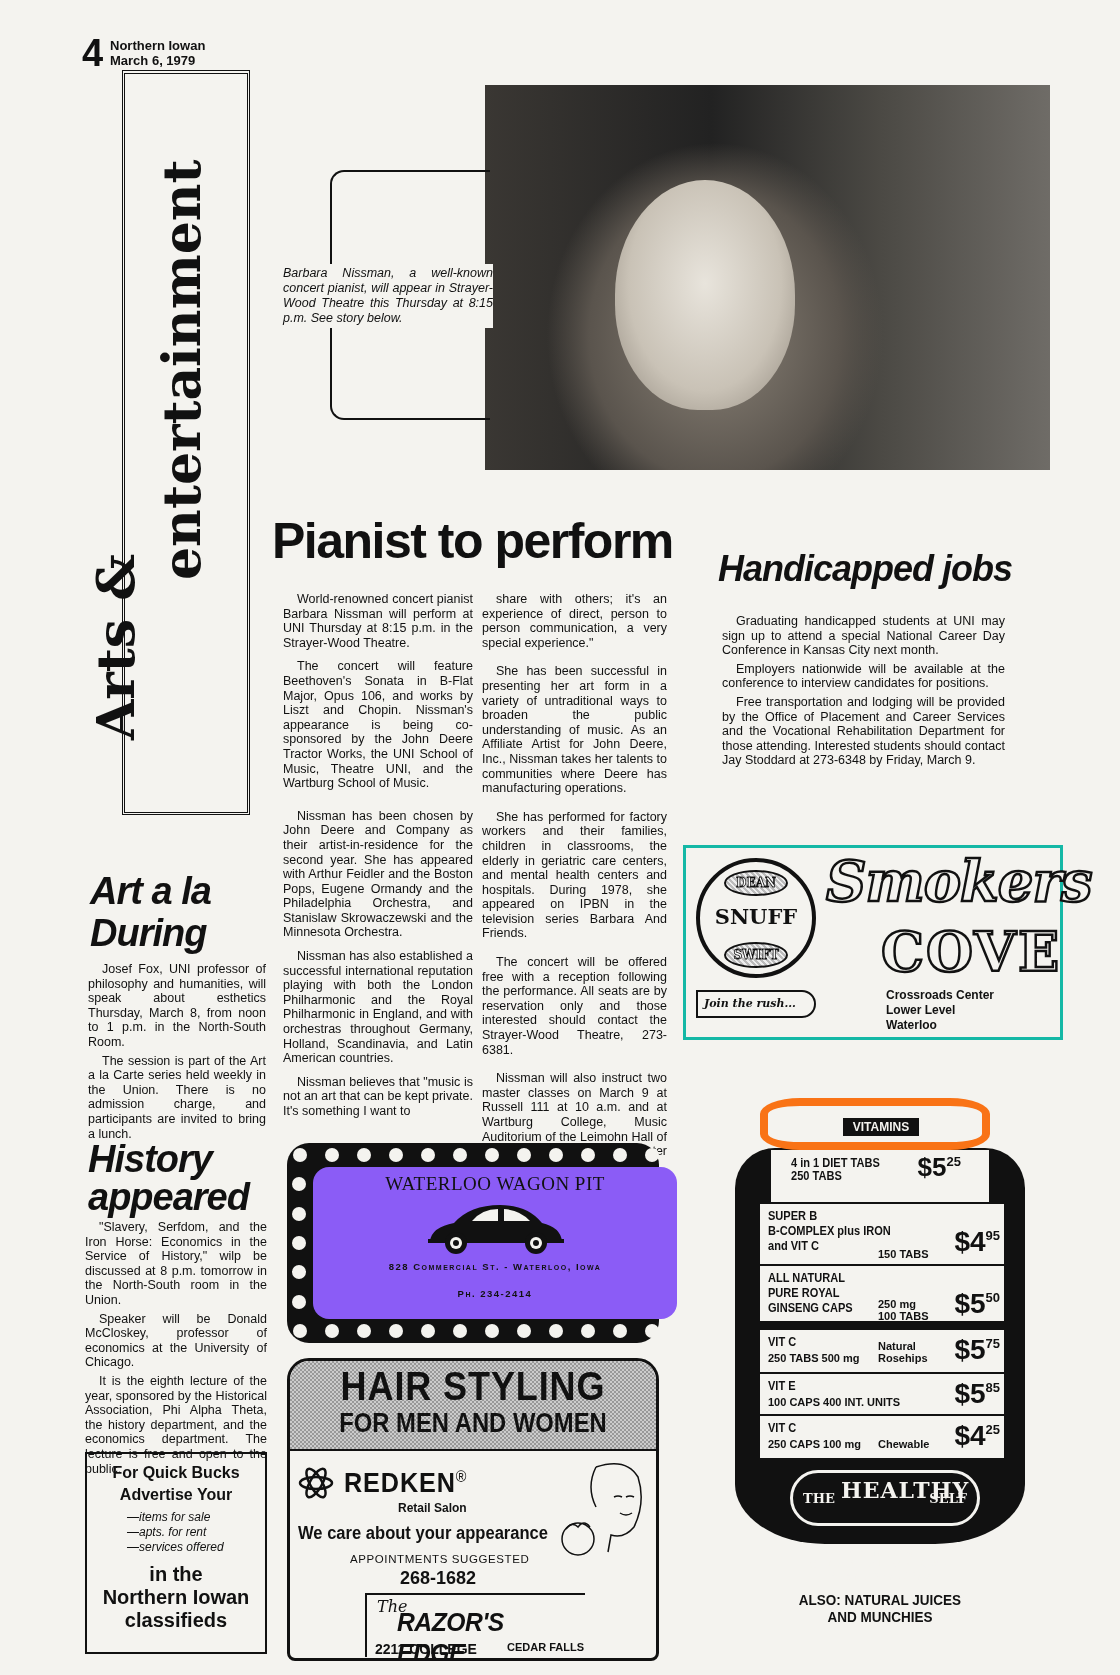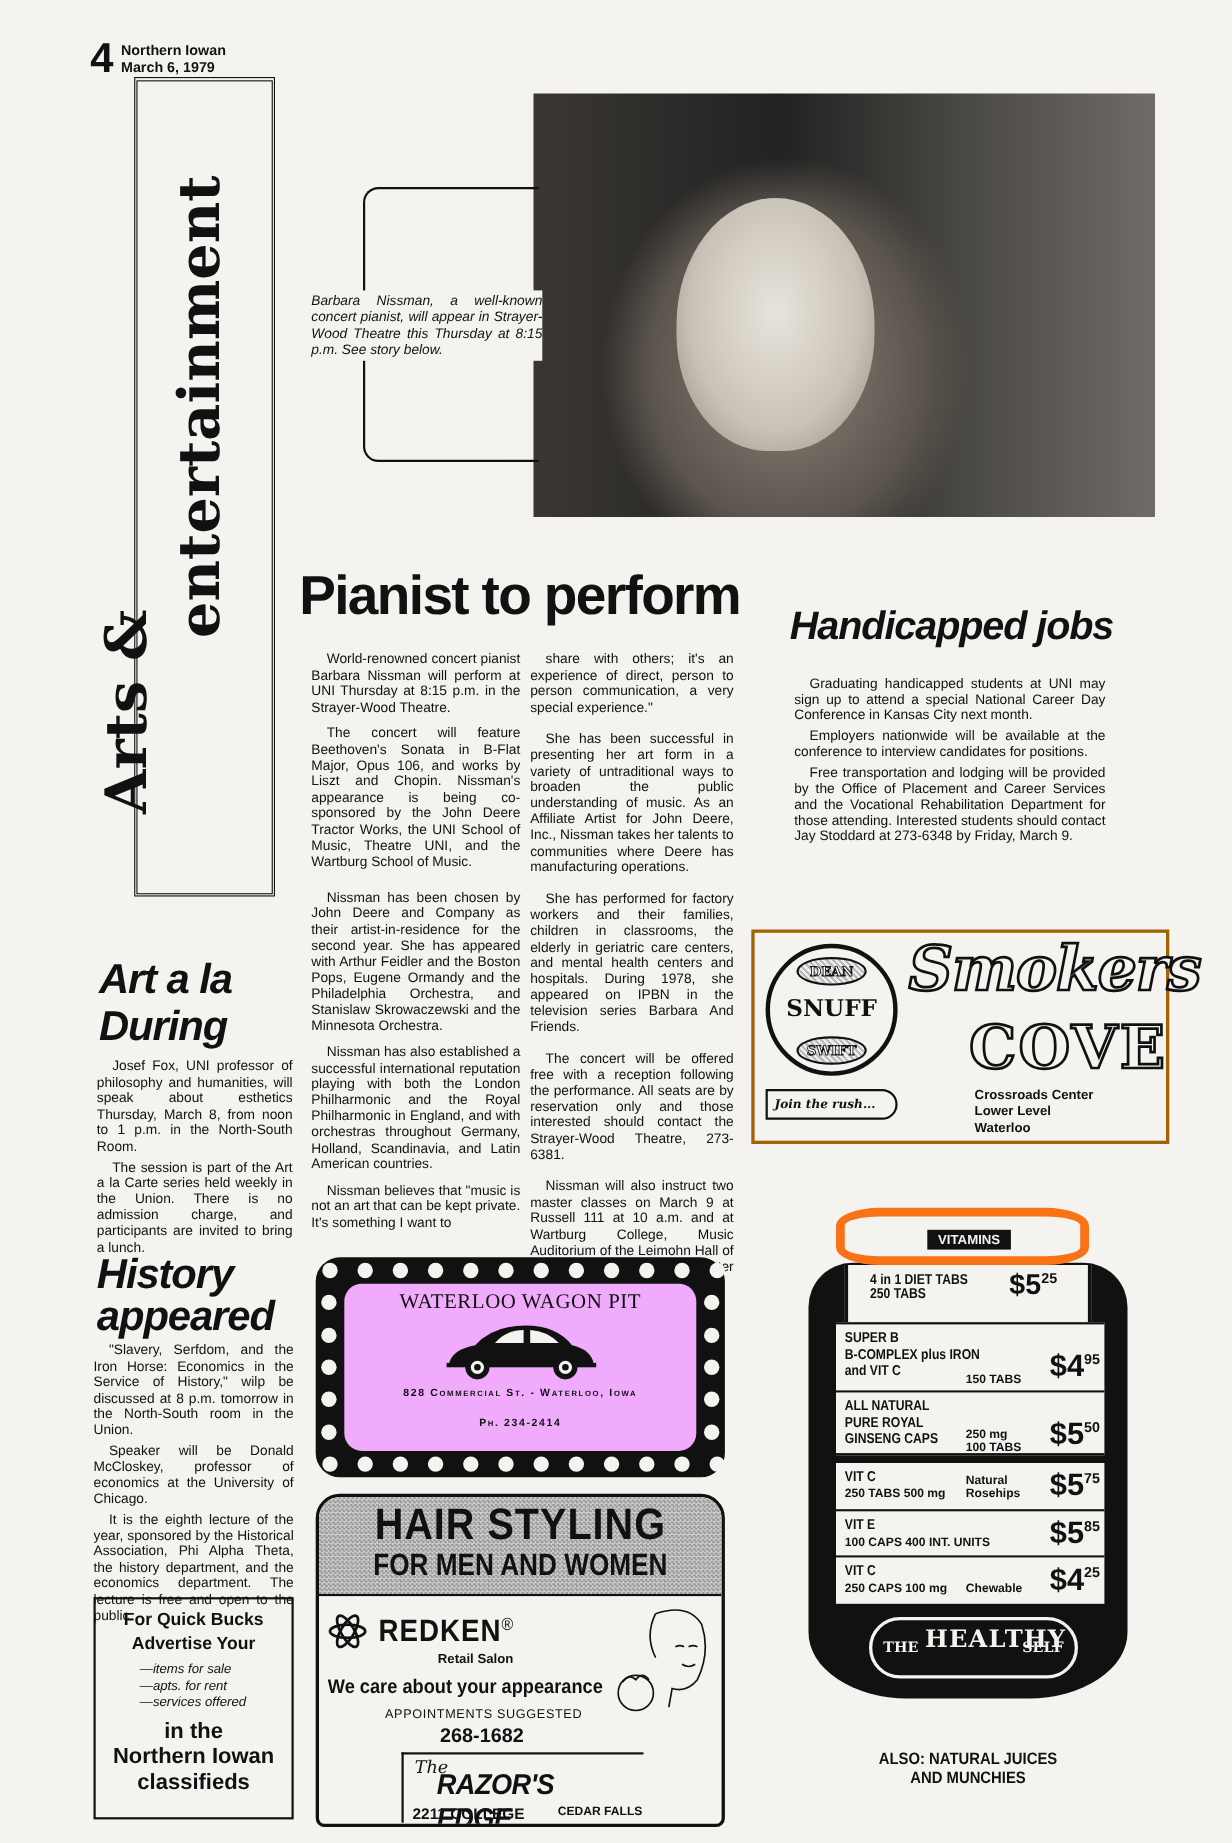--- a/index.html
+++ b/index.html
@@ -40,33 +40,33 @@
   .col-hist { left: 85px; top: 1220px; width: 182px; }
   .col-hist p { margin-bottom: 4px; }
 
   
   .classbox { left: 85px; top: 1452px; width: 182px; height: 202px; border: 2px solid #111; text-align: center; padding-top: 8px; }
   .classbox .t1 { font-size: 16px; font-weight: 700; line-height: 22px; }
   .classbox .list { font-size: 12px; font-style: italic; line-height: 15px; text-align: left; padding-left: 40px; margin: 4px 0 8px; }
   .classbox .t2 { font-size: 20px; font-weight: 700; line-height: 23px; }
 
   
-  .smokers { left: 683px; top: 845px; width: 380px; height: 195px; border: 3px solid #a16207; background: #f4f3ef; }
+  .smokers { left: 683px; top: 845px; width: 380px; height: 195px; border: 3px solid #14b8a6; background: #f4f3ef; }
   .snuff-ring { left: 10px; top: 10px; width: 120px; height: 120px; border: 4px solid #111; border-radius: 50%; }
   .snuff-arc { position:absolute; left: 24px; width: 64px; height: 26px; border: 2px solid #111; border-radius: 50%; background: repeating-linear-gradient(45deg,#bbb 0 2px,#eee 2px 4px); font-family: "DejaVu Serif", serif; font-size: 12px; font-weight: 700; text-align:center; line-height: 22px; color:#fff; -webkit-text-stroke: 0.8px #111; }
   .snuff-arc.top { top: 8px; } .snuff-arc.bot { top: 80px; }
   .snuff-word { position:absolute; left: 4px; top: 42px; width: 104px; text-align:center; font-family: "DejaVu Serif", serif; font-weight: 700; font-size: 21px; }
   .join { left: 10px; top: 142px; width: 120px; height: 28px; border: 2px solid #111; border-radius: 0 14px 14px 0; font-family: "DejaVu Serif", serif; font-style: italic; font-weight: 700; font-size: 11px; line-height: 24px; padding-left: 6px; }
   .smokers-title { left: 140px; top: 0px; font-family: "DejaVu Serif", serif; font-style: italic; font-weight: 900; font-size: 56px; letter-spacing: -1px; color: #f4f3ef; -webkit-text-stroke: 2.5px #111; }
   .cove-title { left: 195px; top: 72px; font-family: "DejaVu Serif", serif; font-weight: 900; font-size: 54px; letter-spacing: 2px; color: #f4f3ef; -webkit-text-stroke: 2.5px #111; }
   .cove-addr { left: 200px; top: 140px; font-size: 12px; font-weight: 700; line-height: 15px; }
 
   
   .wagon { left: 287px; top: 1143px; width: 372px; height: 200px; background: #111; border-radius: 22px; }
-  .wagon-inner { position:absolute; left: 26px; top: 24px; width: 320px; height: 152px; background: #f0abfc; border-radius: 16px; text-align:center; }
+  .wagon-inner { position:absolute; left: 26px; top: 24px; width: 364px; height: 152px; background: #8b5cf6; border-radius: 16px; text-align:center; }
   .dot { position:absolute; width: 14px; height: 14px; border-radius: 50%; background: #f4f3ef; }
   .wagon-title { font-family: "Liberation Serif", serif; font-size: 19px; padding-top: 6px; letter-spacing: 0.5px; }
   .wagon-car { display:block; margin: 6px auto 4px; }
   .wagon-addr { font-size: 9.5px; font-variant: small-caps; letter-spacing: 1.5px; font-weight: 700; margin-top: 6px; }
   .wagon-ph { font-size: 9.5px; font-variant: small-caps; letter-spacing: 1.5px; font-weight: 700; margin-top: 16px; }
 
   
   .hair { left: 287px; top: 1358px; width: 372px; height: 303px; border: 3px solid #111; border-radius: 22px 22px 8px 8px; overflow: hidden; }
   .hair-top { height: 90px; background: repeating-conic-gradient(#999 0 25%, #ccc 0 50%) 0 0/4px 4px; border-bottom: 2px solid #111; text-align:center; padding-top: 4px; }
   .hair-l1 { font-size: 40px; font-weight: 900; letter-spacing: 1px; line-height: 42px; color:#111; transform: scaleX(0.9); }

